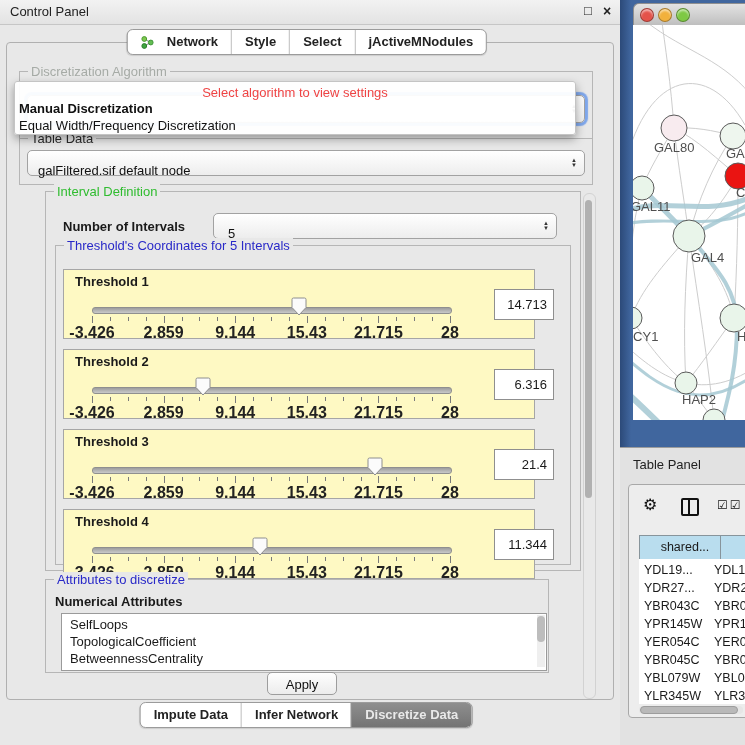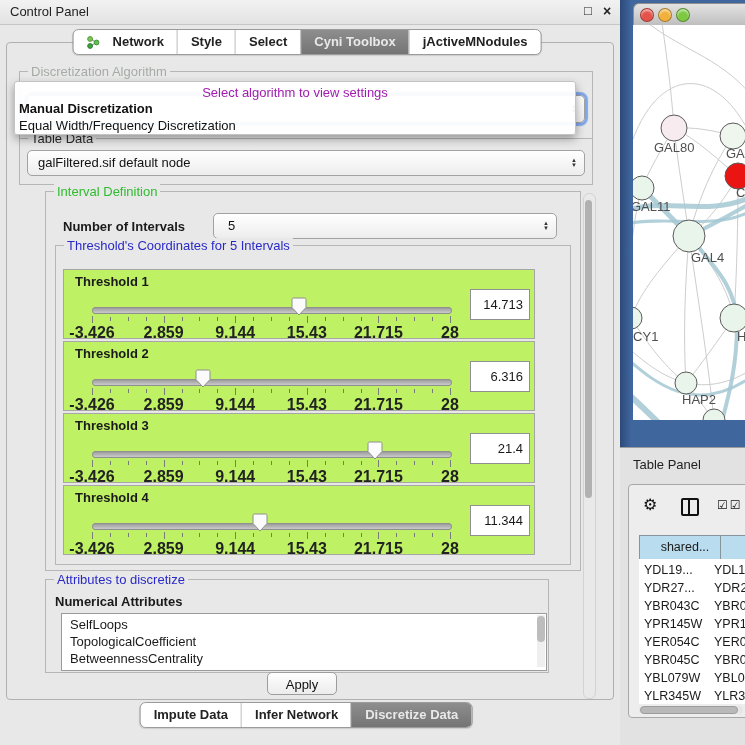--- a/index.html
+++ b/index.html
@@ -24,41 +24,41 @@
   .tabpane{position:absolute;left:6px;top:42px;width:606px;height:656px;background:#e8e8e8;
            border:1px solid #b0b0b0;border-radius:4px;}
   .group{position:absolute;border:1px solid #b6b6b6;}
   .group-title{position:absolute;top:-8px;left:8px;background:#e8e8e8;padding:0 3px;font-size:13px;}
   .gt-green{color:#2fbc2f;}
   .gt-blue{color:#2929c8;}
   .gt-ghost{color:#a6aba6;}
   .gt-dark{color:#2b2b2b;}
   .combo{position:absolute;background:linear-gradient(#ffffff,#ededed);border:1px solid #a2a2a2;
          border-radius:5px;color:#111;}
-  .combo .cval{position:absolute;left:10px;top:0;line-height:24px;}
+  .combo .cval{position:absolute;left:10px;top:8px;line-height:24px;}
   .stepper{position:absolute;right:7px;top:50%;transform:translateY(-50%);
            display:flex;flex-direction:column;line-height:5px;font-size:6px;color:#333;text-align:center;}
   .algo-combo{left:20px;top:52px;width:556px;height:26px;
               box-shadow:0 0 1px 3px rgba(100,150,235,.8);}
   .popup{position:absolute;left:7px;top:38px;width:560px;height:52px;z-index:30;
          background:rgba(255,255,255,.95);border:1px solid #c4c4c4;border-radius:3px;
          box-shadow:0 4px 10px rgba(0,0,0,.35);}
-  .popup-hint{text-align:center;color:#a21caf;margin-top:3px;}
+  .popup-hint{text-align:center;color:#ef4444;margin-top:3px;}
   .popup-opt{padding-left:4px;line-height:17px;color:#111;}
   .popup-opt.hl{font-weight:bold;}
   
-  .thrbox{position:relative;height:68px;margin-bottom:2px;border:1px solid #a6a6a6;background:#bef264;}
+  .thrbox{position:relative;height:68px;margin-bottom:10px;border:1px solid #a6a6a6;background:#fef9c3;}
   .thrlabel{position:absolute;left:11px;top:4px;font-weight:bold;}
   .track{position:absolute;left:28px;top:37px;width:358px;height:5px;border-radius:3px;
          background:linear-gradient(#9d9d9d,#c9c9c9);border:1px solid #8f8f8f;}
   .thumb{position:absolute;top:27px;width:16px;height:19px;}
   .tick{position:absolute;top:47px;width:1px;height:4px;background:#7a7a7a;}
   .tick.major{top:46px;height:7px;}
   .ticklab{position:absolute;top:54px;width:60px;text-align:center;font-size:16px;font-weight:bold;color:#222;}
-  .valbox{position:absolute;left:406px;top:19px;width:52px;height:29px;background:#fff;
+  .valbox{position:absolute;left:430px;top:19px;width:52px;height:29px;background:#fff;
           border:1px solid #8f8f8f;line-height:29px;text-align:right;padding-right:6px;font-size:13px;}
   .bold-label{position:absolute;font-weight:bold;}
   .attr-list{position:absolute;left:54px;top:570px;width:476px;height:54px;background:#fff;
              border:1px solid #9a9a9a;overflow:hidden;padding:2px 0 0 8px;line-height:17px;}
   .attr-scroll{position:absolute;right:1px;top:1px;width:8px;height:52px;background:#efefef;}
   .attr-thumb{position:absolute;left:0;top:1px;width:8px;height:26px;background:#bdbdbd;border-radius:4px;}
   .apply-btn{position:absolute;left:260px;top:629px;width:70px;height:23px;border-radius:5px;
              background:linear-gradient(#fefefe,#ececec);border:1px solid #9d9d9d;
              font-family:inherit;font-size:13px;color:#111;text-align:center;line-height:21px;}
   .vscroll{position:absolute;left:576px;top:150px;width:11px;height:504px;background:#e9e9e9;
@@ -119,23 +119,20 @@
             <circle cx="10" cy="7.5" r="2.4" fill="#63bd52" stroke="#3f9438"></circle>
           </svg>
           <span>Network</span>
         </div>
         <div class="tabseg">
           <span>Style</span>
         </div>
         <div class="tabseg">
           <span>Select</span>
         </div>
-        <div class="tabseg sel">
-          <span>Cyni Toolbox</span>
-        </div>
         <div class="tabseg">
           <span>jActiveMNodules</span>
         </div>
       </div>
 
     <div class="tabpane">
 
       <div class="group" style="left:12px;top:28px;width:572px;height:66px;">
         <span class="group-title gt-ghost">Discretization Algorithm</span>
       </div>

